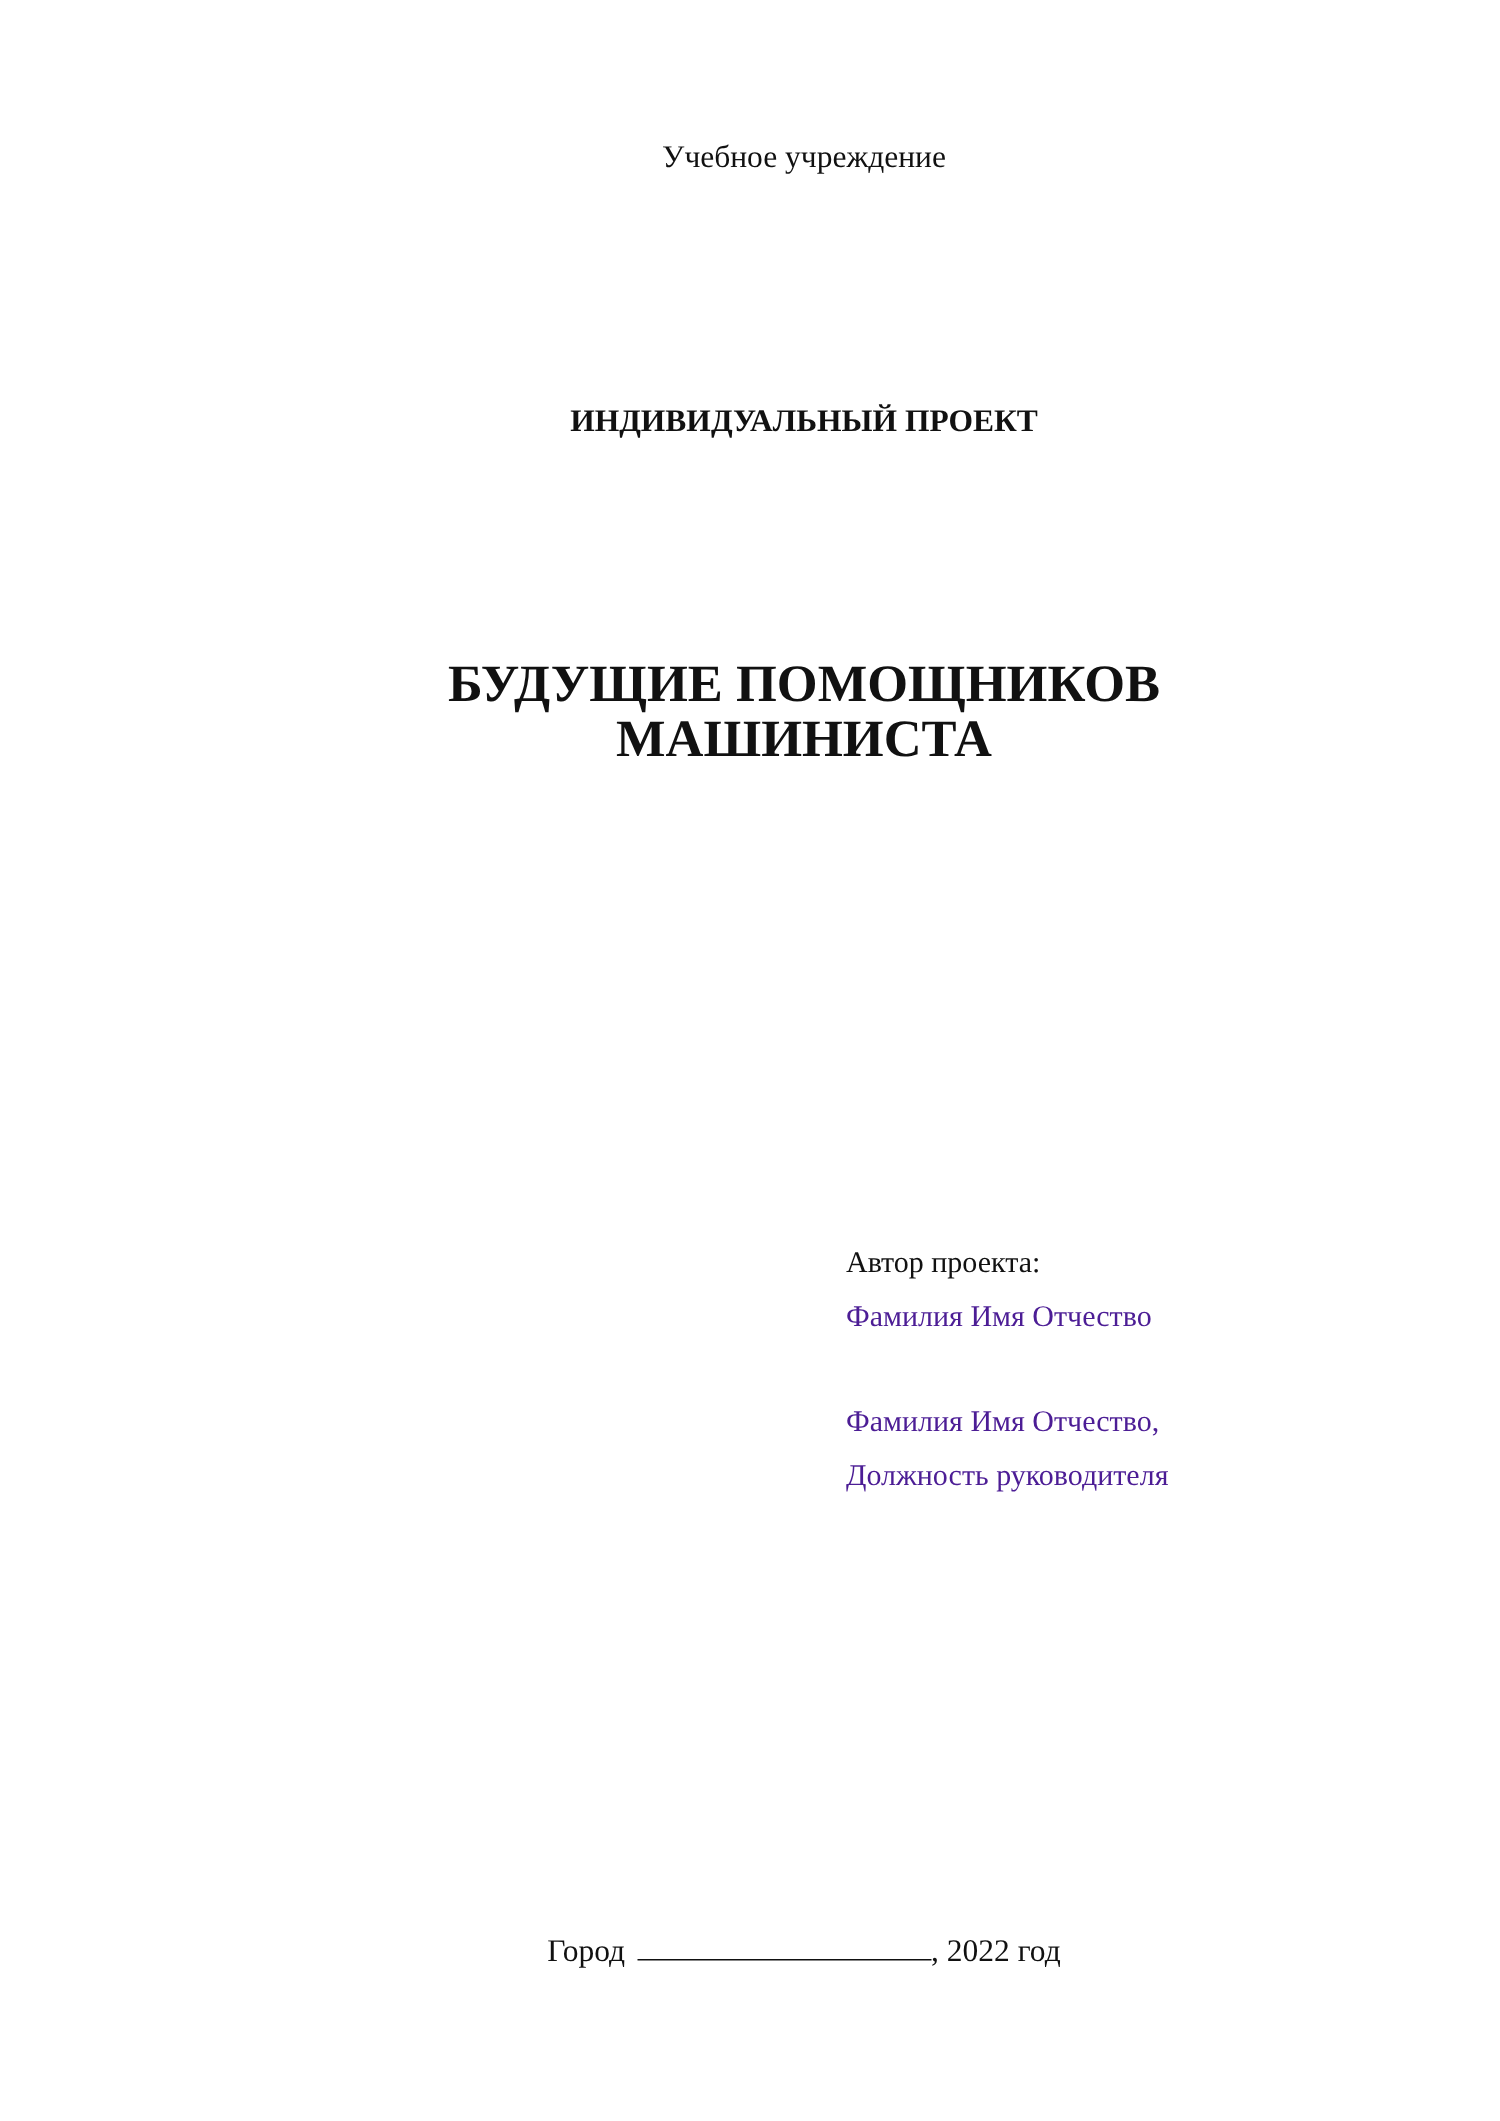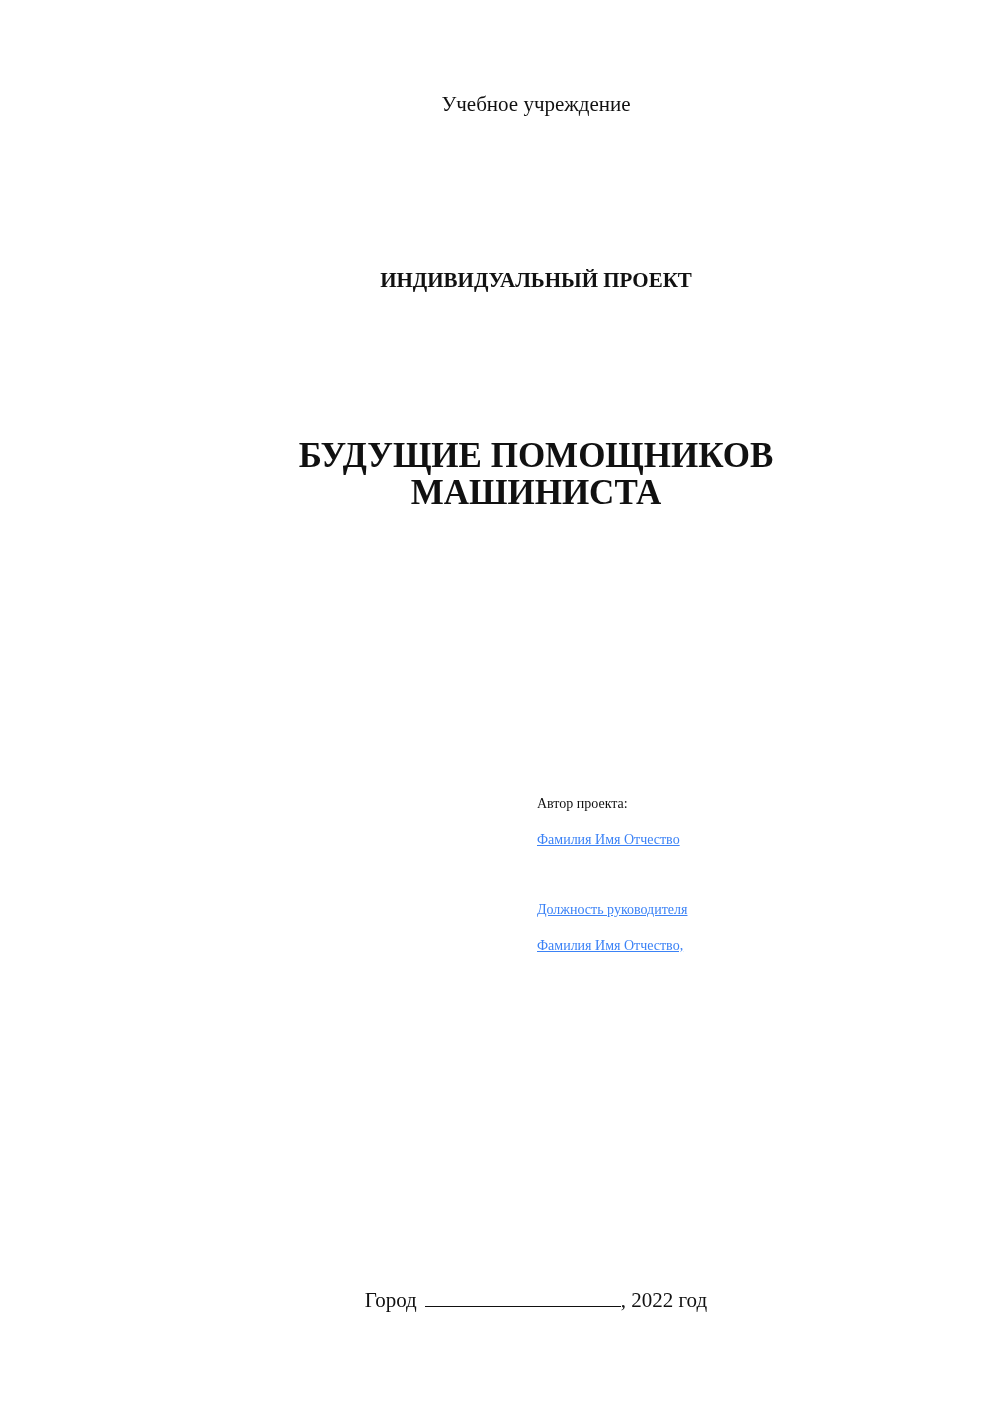--- a/index.html
+++ b/index.html
@@ -34,26 +34,27 @@
     .title {
       top: 437px;
       left: 0;
       width: 1072px;
       text-align: center;
       font-size: 35px;
       font-weight: bold;
       line-height: 37px;
     }
     .info {
-      left: 537px;
-      font-size: 14px;
+      left: 564px;
+      font-size: 20px;
       line-height: 36px;
+      margin-top: 38px;
     }
     .info .label { color: #111111; }
-    .info .value { color: #3b82f6; text-decoration: underline; }
+    .info .value { color: #4c1d95; }
     .author { top: 786px; }
     .supervisor { top: 892px; }
     .footer {
       top: 1288px;
       left: 0;
       width: 1072px;
       text-align: center;
       font-size: 21px;
     }
     .footer .blank {
@@ -76,19 +77,19 @@
   <div>БУДУЩИЕ ПОМОЩНИКОВ</div>
   <div>МАШИНИСТА</div>
 </div>
 
 <div class="abs info author">
   <div class="label">Автор проекта:</div>
   <div class="value">Фамилия Имя Отчество</div>
 </div>
 
 <div class="abs info supervisor">
+  <div class="value">Фамилия Имя Отчество,</div>
   <div class="value">Должность руководителя</div>
-  <div class="value">Фамилия Имя Отчество,</div>
 </div>
 
 <div class="abs footer">
   <span>Город</span><span class="blank"></span><span>, 2022 год</span>
 </div>
 
 </body></html>

